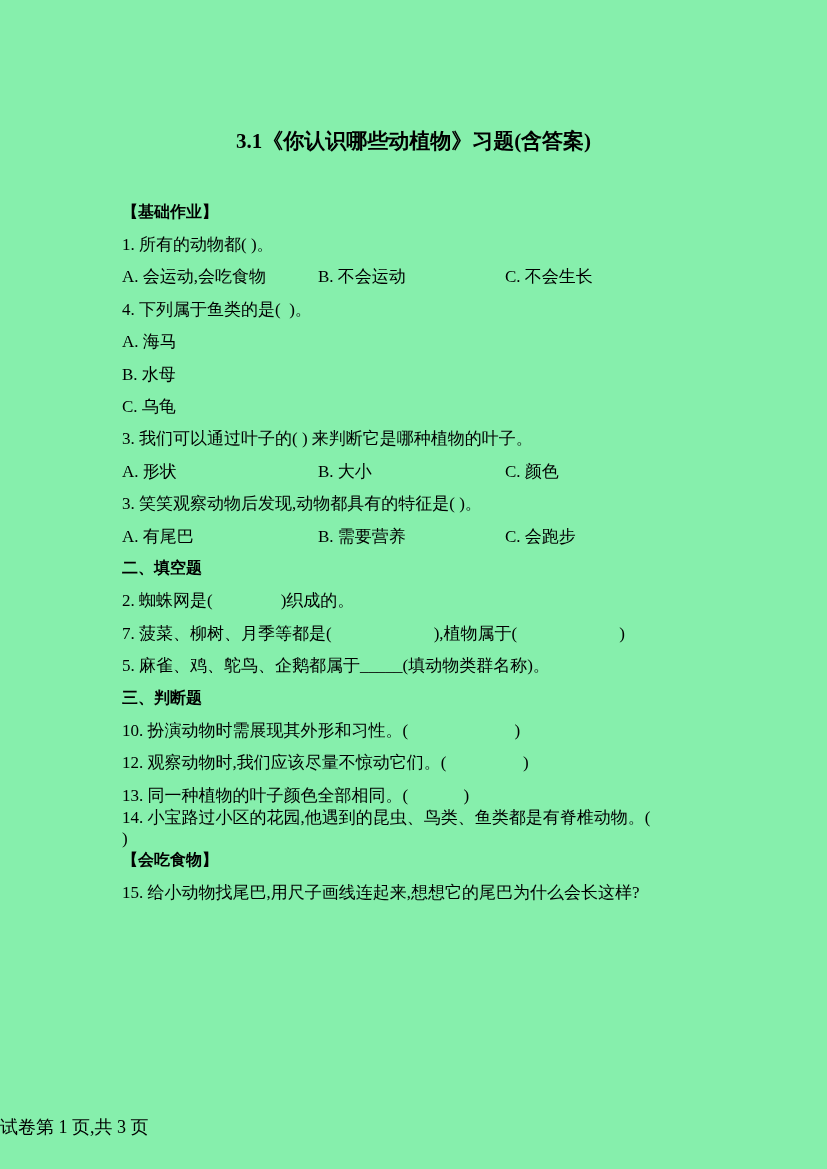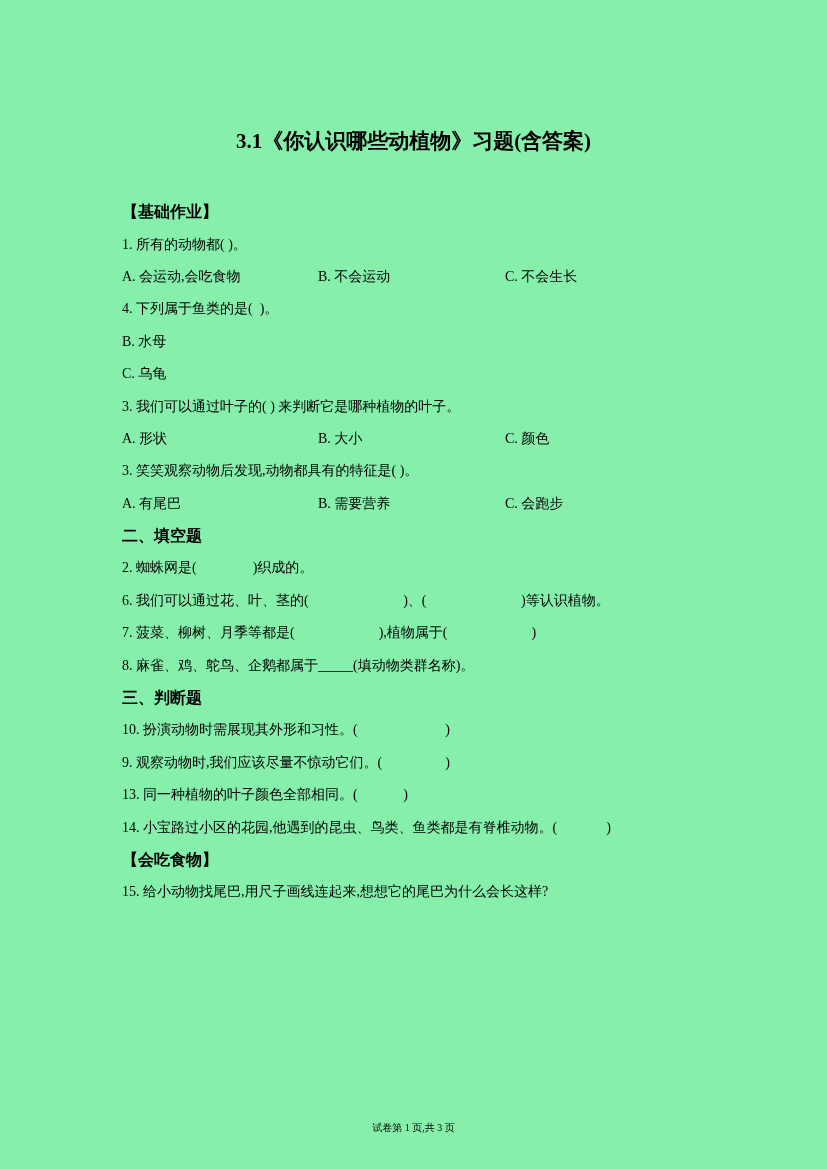--- a/index.html
+++ b/index.html
@@ -32,37 +32,36 @@
     position: absolute;
     left: 122px;
     right: 119px;
     top: 172px;
     margin-top: 24px;
   }
   .line {
     height: 32.4px;
     display: flex;
     align-items: center;
-    font-size: 14px;
+    font-size: 17px;
     white-space: pre-wrap;
   }
   .sec {
     font-weight: bold;
     font-size: 16px;
   }
   .opts .opt-a { width: 196px; }
   .opts .opt-b { width: 187px; }
   .opts .opt-c { flex: 1; }
   .footer {
     position: absolute;
     left: 0;
     right: 0;
     bottom: 33px;
-    text-align: center;
-    font-size: 10px;
+    font-size: 18px;
     line-height: 17px;
     white-space: pre-wrap;
   }
 </style>
 </head>
 <body>
 
 <div class="page">
 
   <h1 class="doc-title">3.1《你认识哪些动植物》习题(含答案)</h1>
@@ -72,46 +71,46 @@
     <div class="line sec">【基础作业】</div>
 
     <div class="line">1. 所有的动物都( )。</div>
     <div class="line opts">
       <span class="opt-a">A. 会运动,会吃食物</span>
       <span class="opt-b">B. 不会运动</span>
       <span class="opt-c">C. 不会生长</span>
     </div>
 
     <div class="line">4. 下列属于鱼类的是(  )。</div>
+    <div class="line">A. 海马</div>
     <div class="line">B. 水母</div>
     <div class="line">C. 乌龟</div>
 
     <div class="line">3. 我们可以通过叶子的( ) 来判断它是哪种植物的叶子。</div>
     <div class="line opts">
       <span class="opt-a">A. 形状</span>
       <span class="opt-b">B. 大小</span>
       <span class="opt-c">C. 颜色</span>
     </div>
 
     <div class="line">3. 笑笑观察动物后发现,动物都具有的特征是( )。</div>
     <div class="line opts">
       <span class="opt-a">A. 有尾巴</span>
       <span class="opt-b">B. 需要营养</span>
       <span class="opt-c">C. 会跑步</span>
     </div>
 
     <div class="line sec">二、填空题</div>
     <div class="line">2. 蜘蛛网是(                )织成的。</div>
-    <div class="line">6. 我们可以通过花、叶、茎的(                           )、(                           )等认识植物。</div>
     <div class="line">7. 菠菜、柳树、月季等都是(                        ),植物属于(                        )</div>
-    <div class="line">8. 麻雀、鸡、鸵鸟、企鹅都属于_____(填动物类群名称)。</div>
+    <div class="line">5. 麻雀、鸡、鸵鸟、企鹅都属于_____(填动物类群名称)。</div>
 
     <div class="line sec">三、判断题</div>
     <div class="line">10. 扮演动物时需展现其外形和习性。(                         )</div>
-    <div class="line">9. 观察动物时,我们应该尽量不惊动它们。(                  )</div>
+    <div class="line">12. 观察动物时,我们应该尽量不惊动它们。(                  )</div>
     <div class="line">13. 同一种植物的叶子颜色全部相同。(             )</div>
     <div class="line">14. 小宝路过小区的花园,他遇到的昆虫、鸟类、鱼类都是有脊椎动物。(              )</div>
 
     <div class="line sec">【会吃食物】</div>
     <div class="line">15. 给小动物找尾巴,用尺子画线连起来,想想它的尾巴为什么会长这样?</div>
 
   </div>
 
   <div class="footer">试卷第 1 页,共 3 页</div>
 

